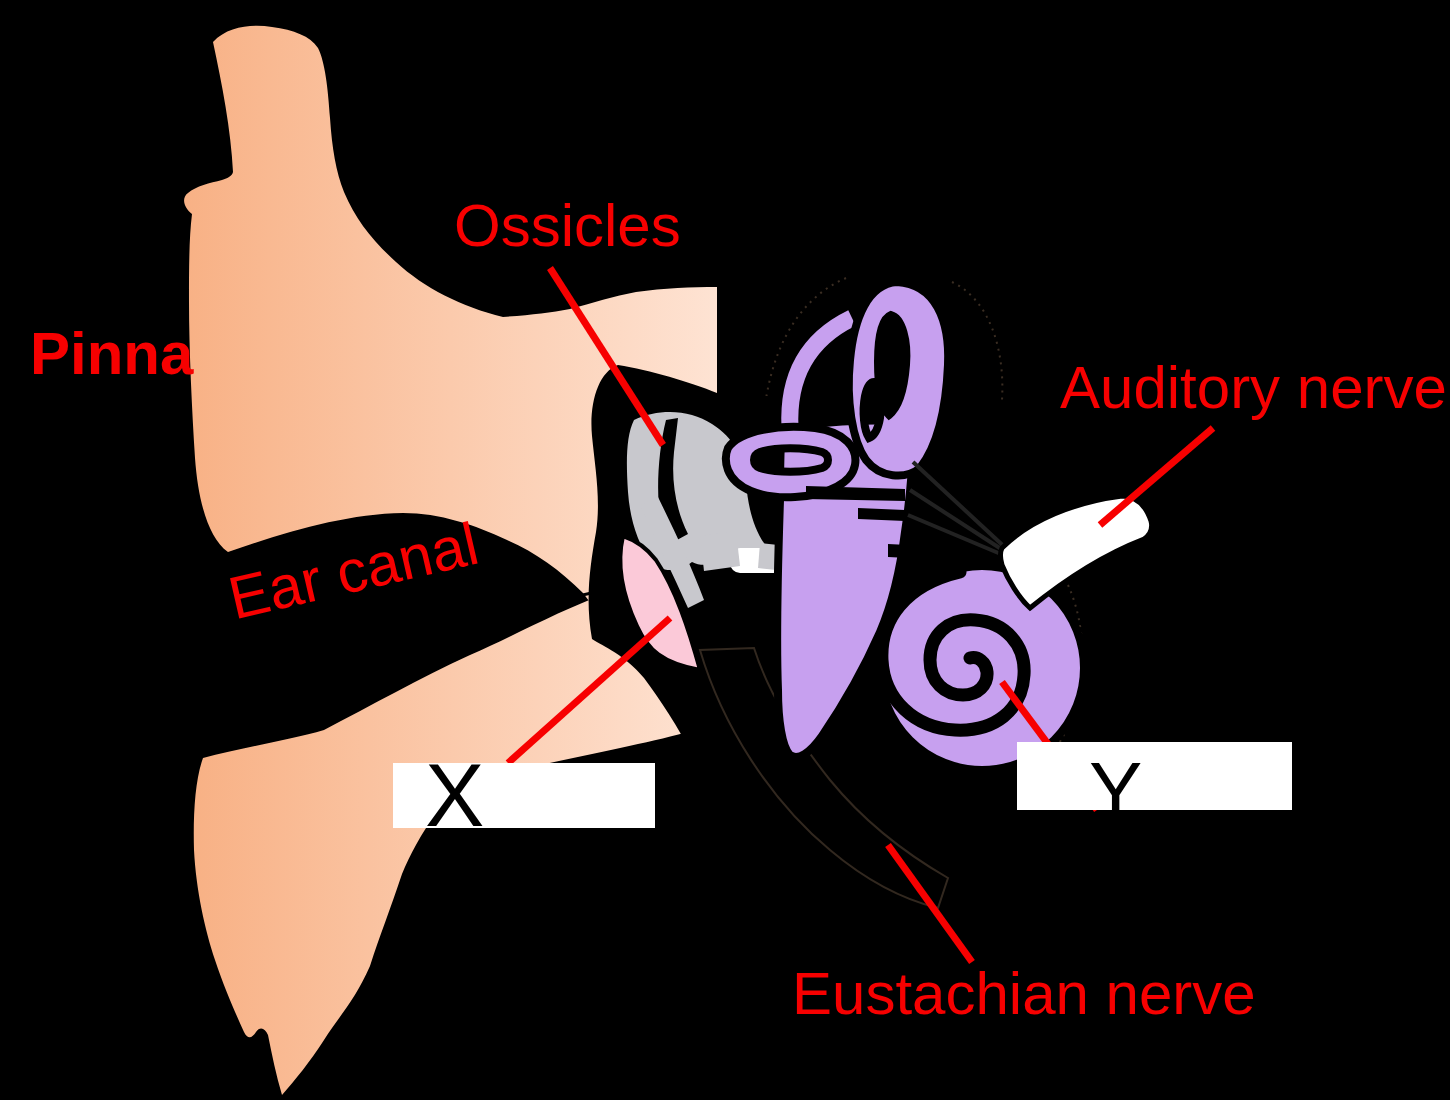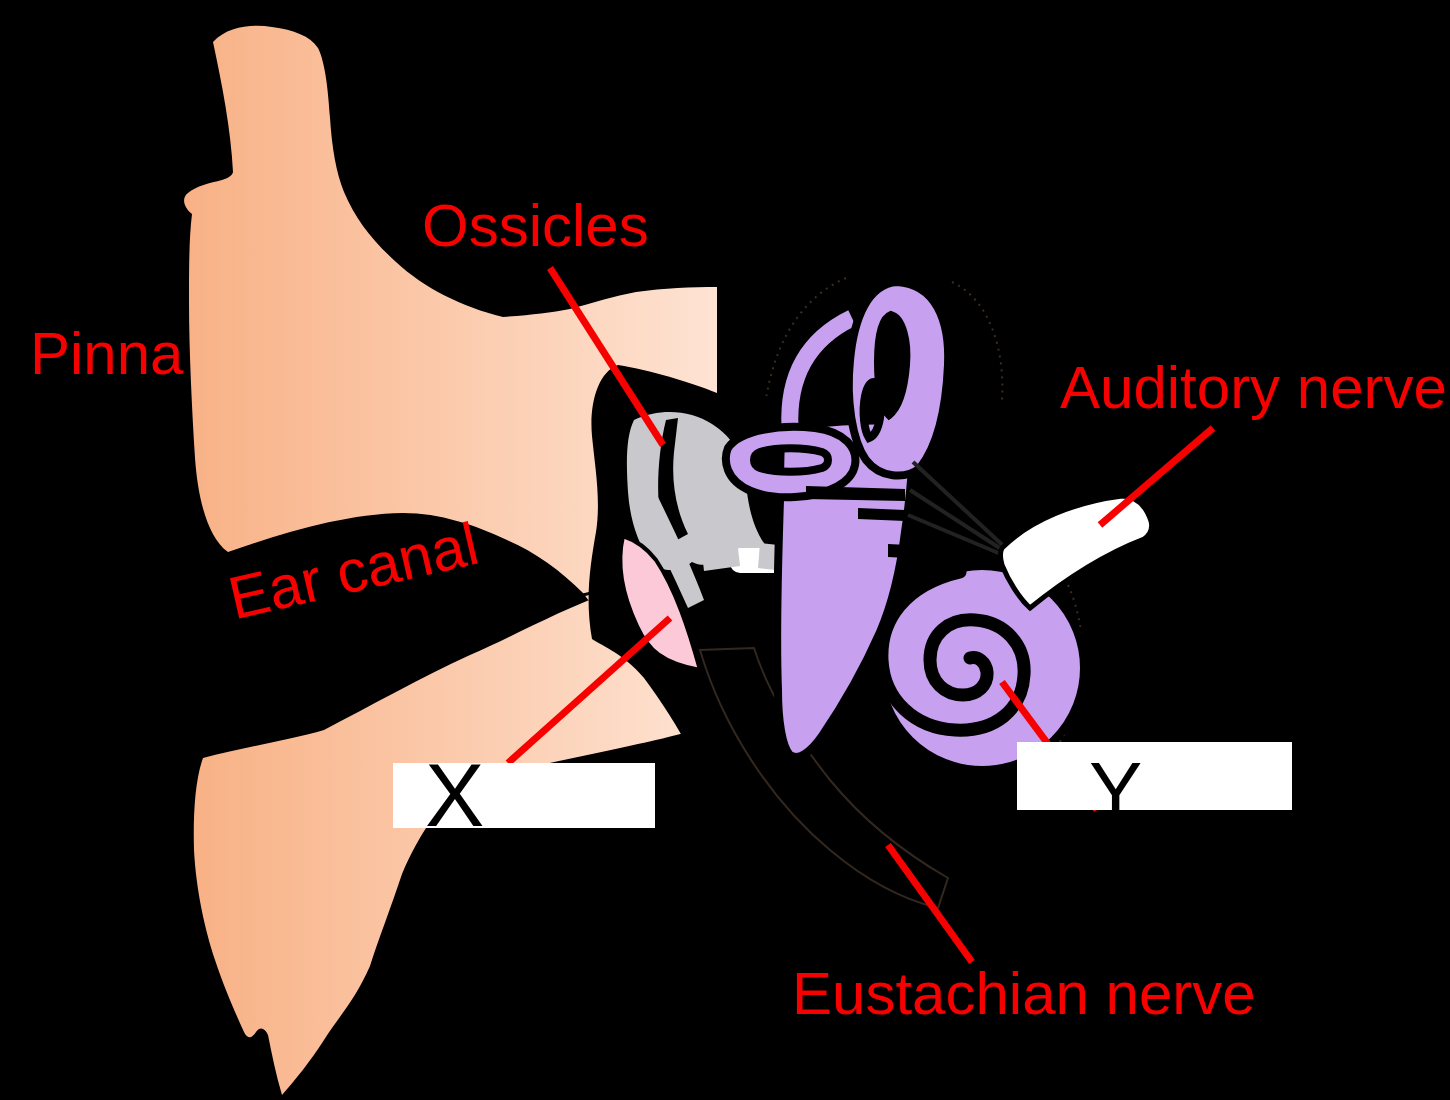--- a/index.html
+++ b/index.html
@@ -238,19 +238,19 @@
     <path class="leader" d="M 1213,428 L 1100,525"></path>
     <path class="leader" d="M 888,845 L 972,962"></path>
   </svg>
 
   <div class="answer-box" style="left:393px;top:763px;width:262px;height:65px;"></div>
   <div class="answer-letter" style="left:425px;top:763px;font-size:89px;line-height:64px;">X</div>
 
   <div class="answer-box" style="left:1017px;top:742px;width:275px;height:68px;"></div>
   <div class="answer-letter" style="left:1089px;top:762px;font-size:80px;line-height:58px;">Y</div>
 
-  <div class="label" style="left:30px;top:324px;">Pinna</div>
-  <div class="label" style="left:422px;top:196px;">Ossicles</div>
+  <div class="label" style="left:30px;top:324px;font-weight:bold;">Pinna</div>
+  <div class="label" style="left:454px;top:196px;">Ossicles</div>
   <div class="label rotated" style="left:230px;top:570px;">Ear canal</div>
   <div class="label" style="left:1046px;top:358px;margin-left:14px;">Auditory nerve</div>
   <div class="label" style="left:792px;top:964px;">Eustachian nerve</div>
 
 </div>
 
 </body></html>

